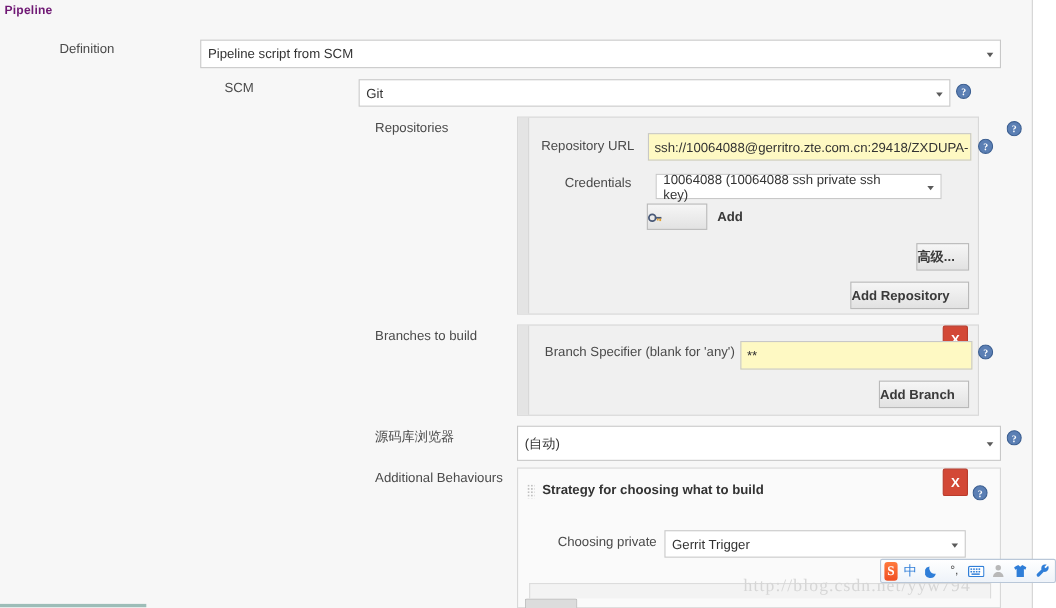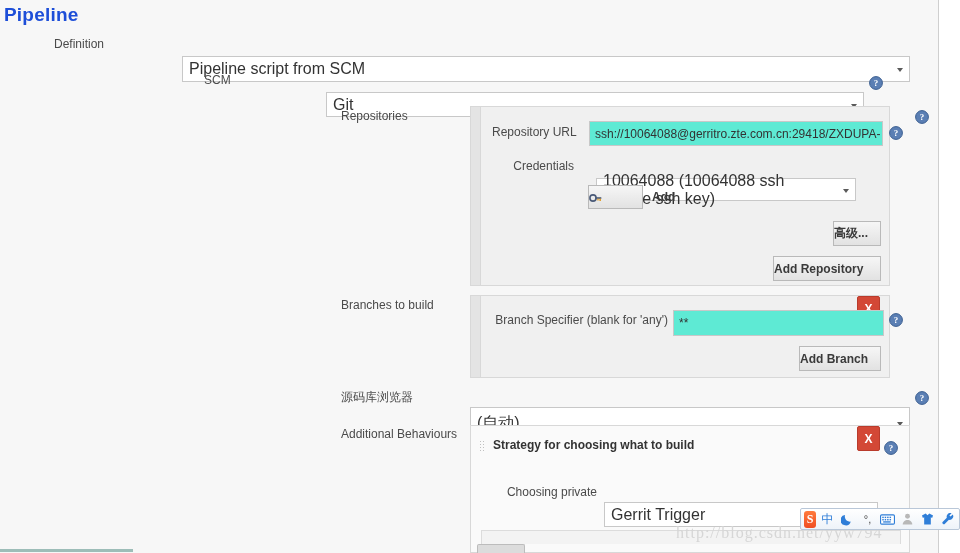--- a/index.html
+++ b/index.html
@@ -31,64 +31,63 @@
     position: absolute;
     left: 939px; top: 0;
     width: 21px; height: 553px;
     background: #ffffff;
   }
 
   
   .section-title {
     position: absolute;
     left: 4px; top: 4px;
-    font-size: 19px;
+    font-size: 11px;
     font-weight: bold;
-    color: #1d4ed8;
+    color: #701a75;
     letter-spacing: .2px;
   }
 
   
   .lbl {
     position: absolute;
     font-size: 12px;
     color: #4a4a4a;
     white-space: nowrap;
     text-align: left;
   }
   .lbl.r { text-align: right; }
 
   
   .sel {
     position: absolute;
     box-sizing: border-box;
     background: #ffffff;
     border: 1px solid #c8c8c8;
     font-family: "Liberation Sans", sans-serif;
-    font-size: 16px;
+    font-size: 12px;
     color: #333;
     padding: 0 36px 0 6px;
     line-height: normal;
     display: flex;
     align-items: center;
-    margin-top: 20px;
   }
   .sel::after {
     content: "";
     position: absolute;
     right: 6px; top: 50%;
     margin-top: -1px;
     border-left: 3.5px solid transparent;
     border-right: 3.5px solid transparent;
     border-top: 4px solid #5a5a5a;
   }
   .txt {
     position: absolute;
     box-sizing: border-box;
-    background: #5eead4;
+    background: #fef9c3;
     border: 1px solid #c8c8c8;
     font-size: 12px;
     color: #333;
     padding: 0 5px;
     display: flex;
     align-items: center;
     overflow: hidden;
     white-space: nowrap;
   }
 

